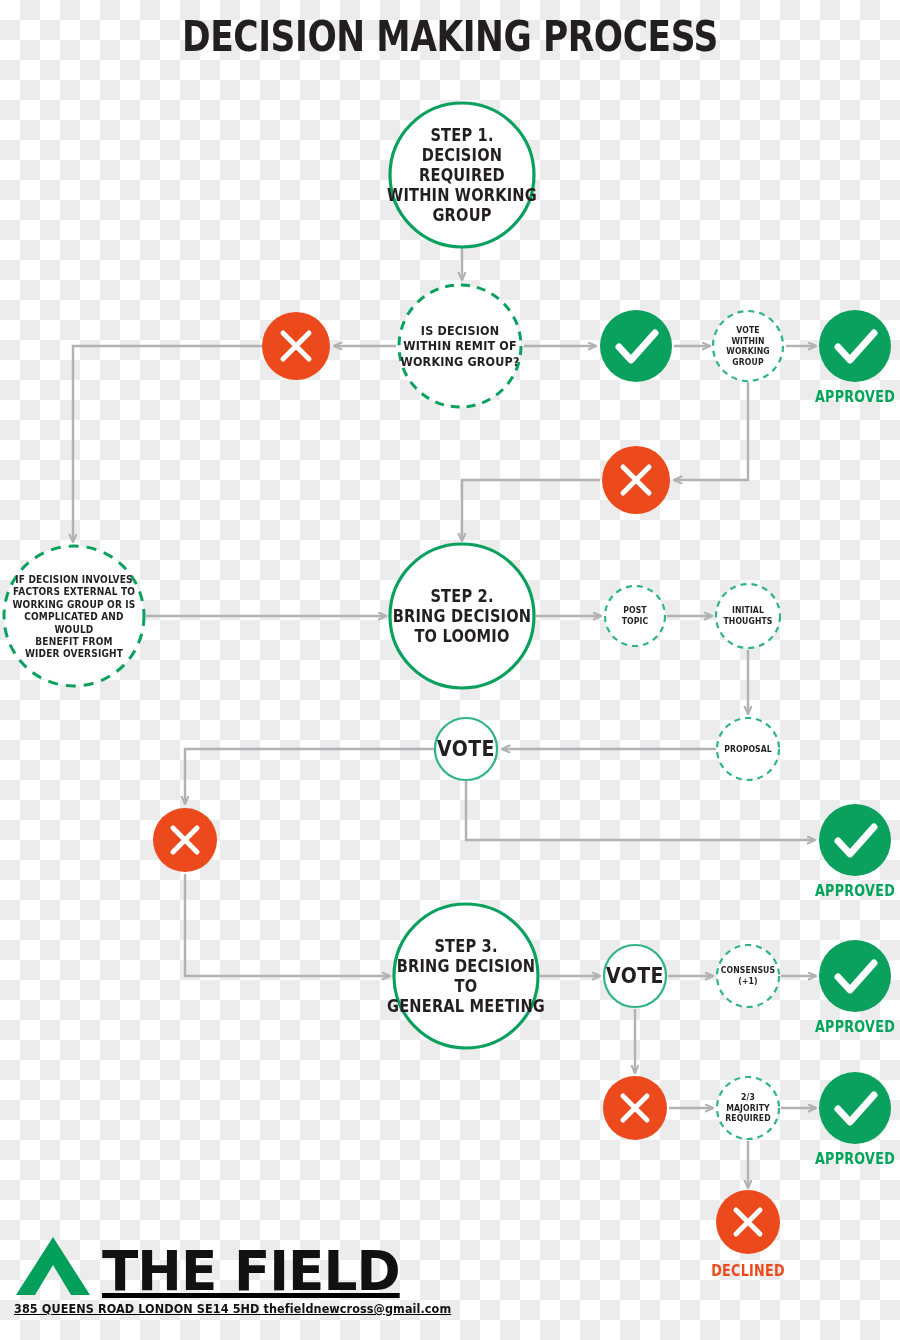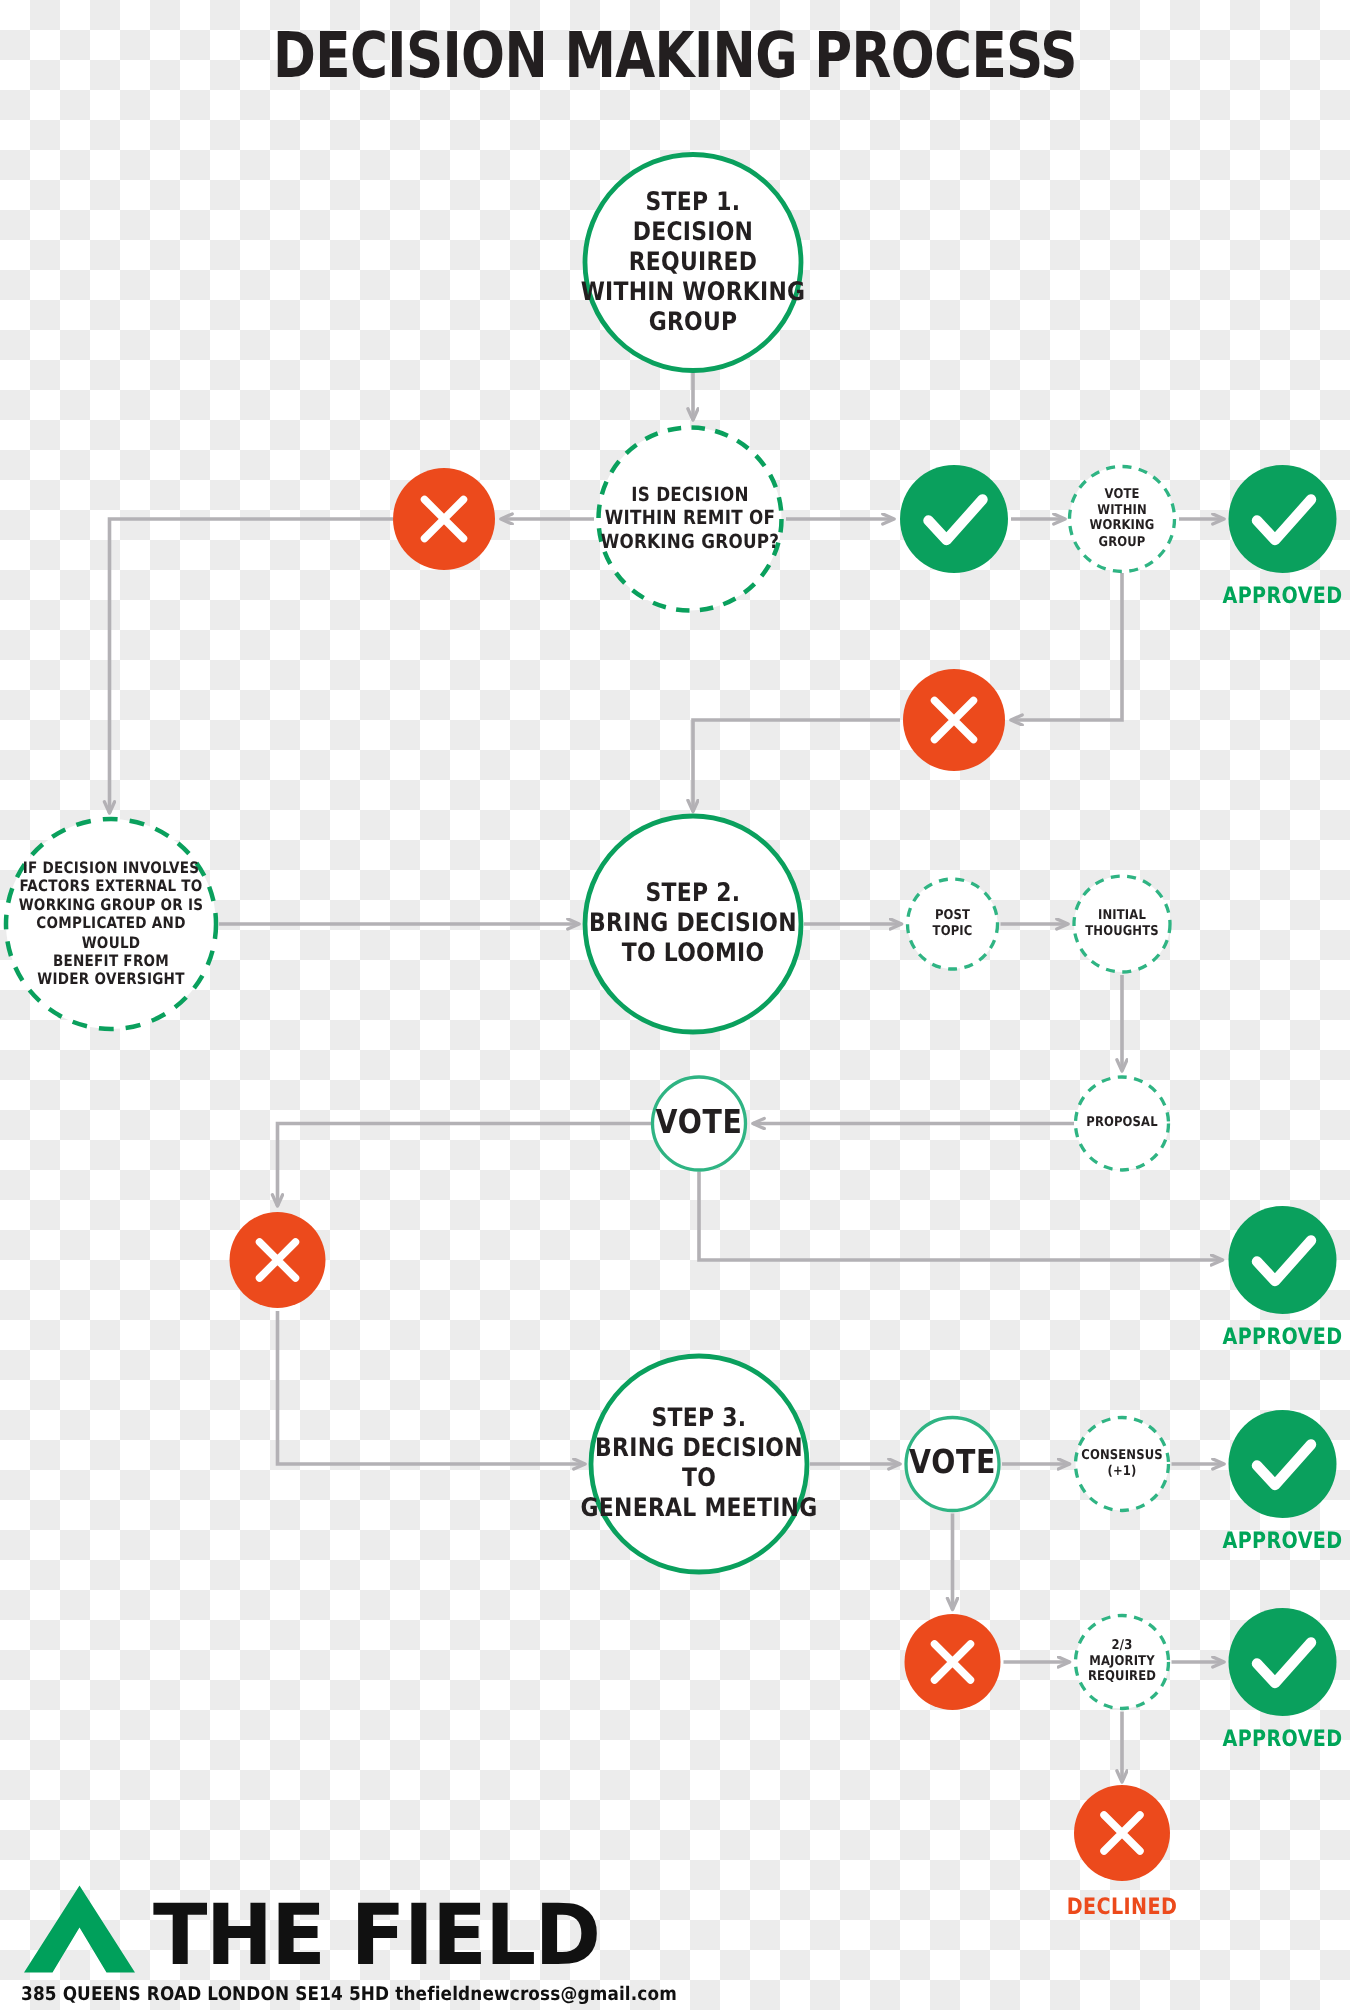--- a/index.html
+++ b/index.html
@@ -80,22 +80,23 @@
     transform: translate(-50%, 0) scaleX(0.85);
     white-space: nowrap;
   }
   .status.ok  { color: #00a559; }
   .status.no  { color: #ec4a1c; }
 
   
   .footer {
     position: absolute;
     left: 14px;
-    bottom: 4px;
+    bottom: 24px;
     width: 520px;
+    text-decoration: underline;
   }
   .footer-row {
     display: flex;
     align-items: flex-end;
     gap: 10px;
   }
   .logo-mark { flex: 0 0 auto; }
   .logo-word {
     font-family: "DejaVu Sans", sans-serif;
     font-weight: bold;

